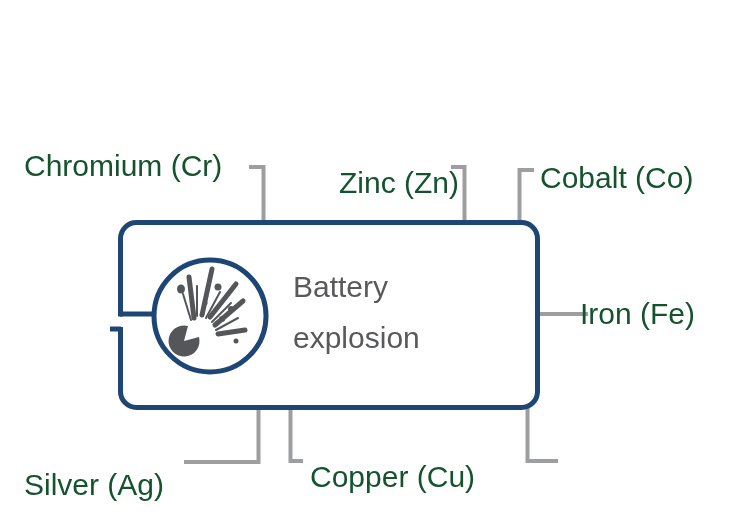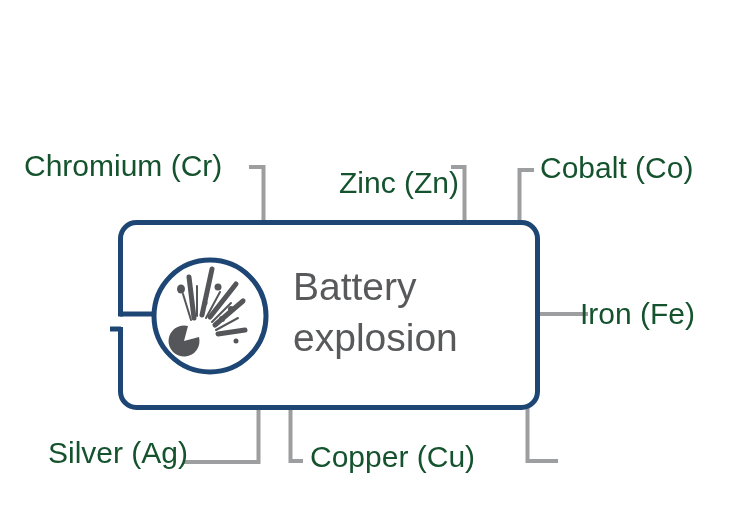--- a/index.html
+++ b/index.html
@@ -37,30 +37,30 @@
   }
   .metal-label {
     position: absolute;
     font-size: 30px;
     line-height: 30px;
     color: #14532d;
     white-space: nowrap;
   }
   .metal-chromium { left: 24px;  top: 151px; }
   .metal-zinc     { left: 314px; top: 168px; margin-left: 25px; }
-  .metal-cobalt   { left: 540px; top: 153px; }
+  .metal-cobalt   { left: 540px; top: 163px; }
   .metal-iron     { left: 580px; top: 299px; }
-  .metal-silver   { left: 24px;  top: 438px; margin-left: 24px; }
-  .metal-copper   { left: 310px; top: 442px; }
+  .metal-silver   { left: 24px;  top: 470px; }
+  .metal-copper   { left: 310px; top: 462px; }
   .metal-nickel   { left: 565px; top: 449px; }
   .center-label {
     position: absolute;
     left: 293px;
     top: 261px;
-    font-size: 39px;
+    font-size: 30px;
     line-height: 51px;
     color: #58595b;
     white-space: nowrap;
   }
   .center-label span { display: block; }
 </style>
 </head>
 <body>
 
 <div class="canvas">

